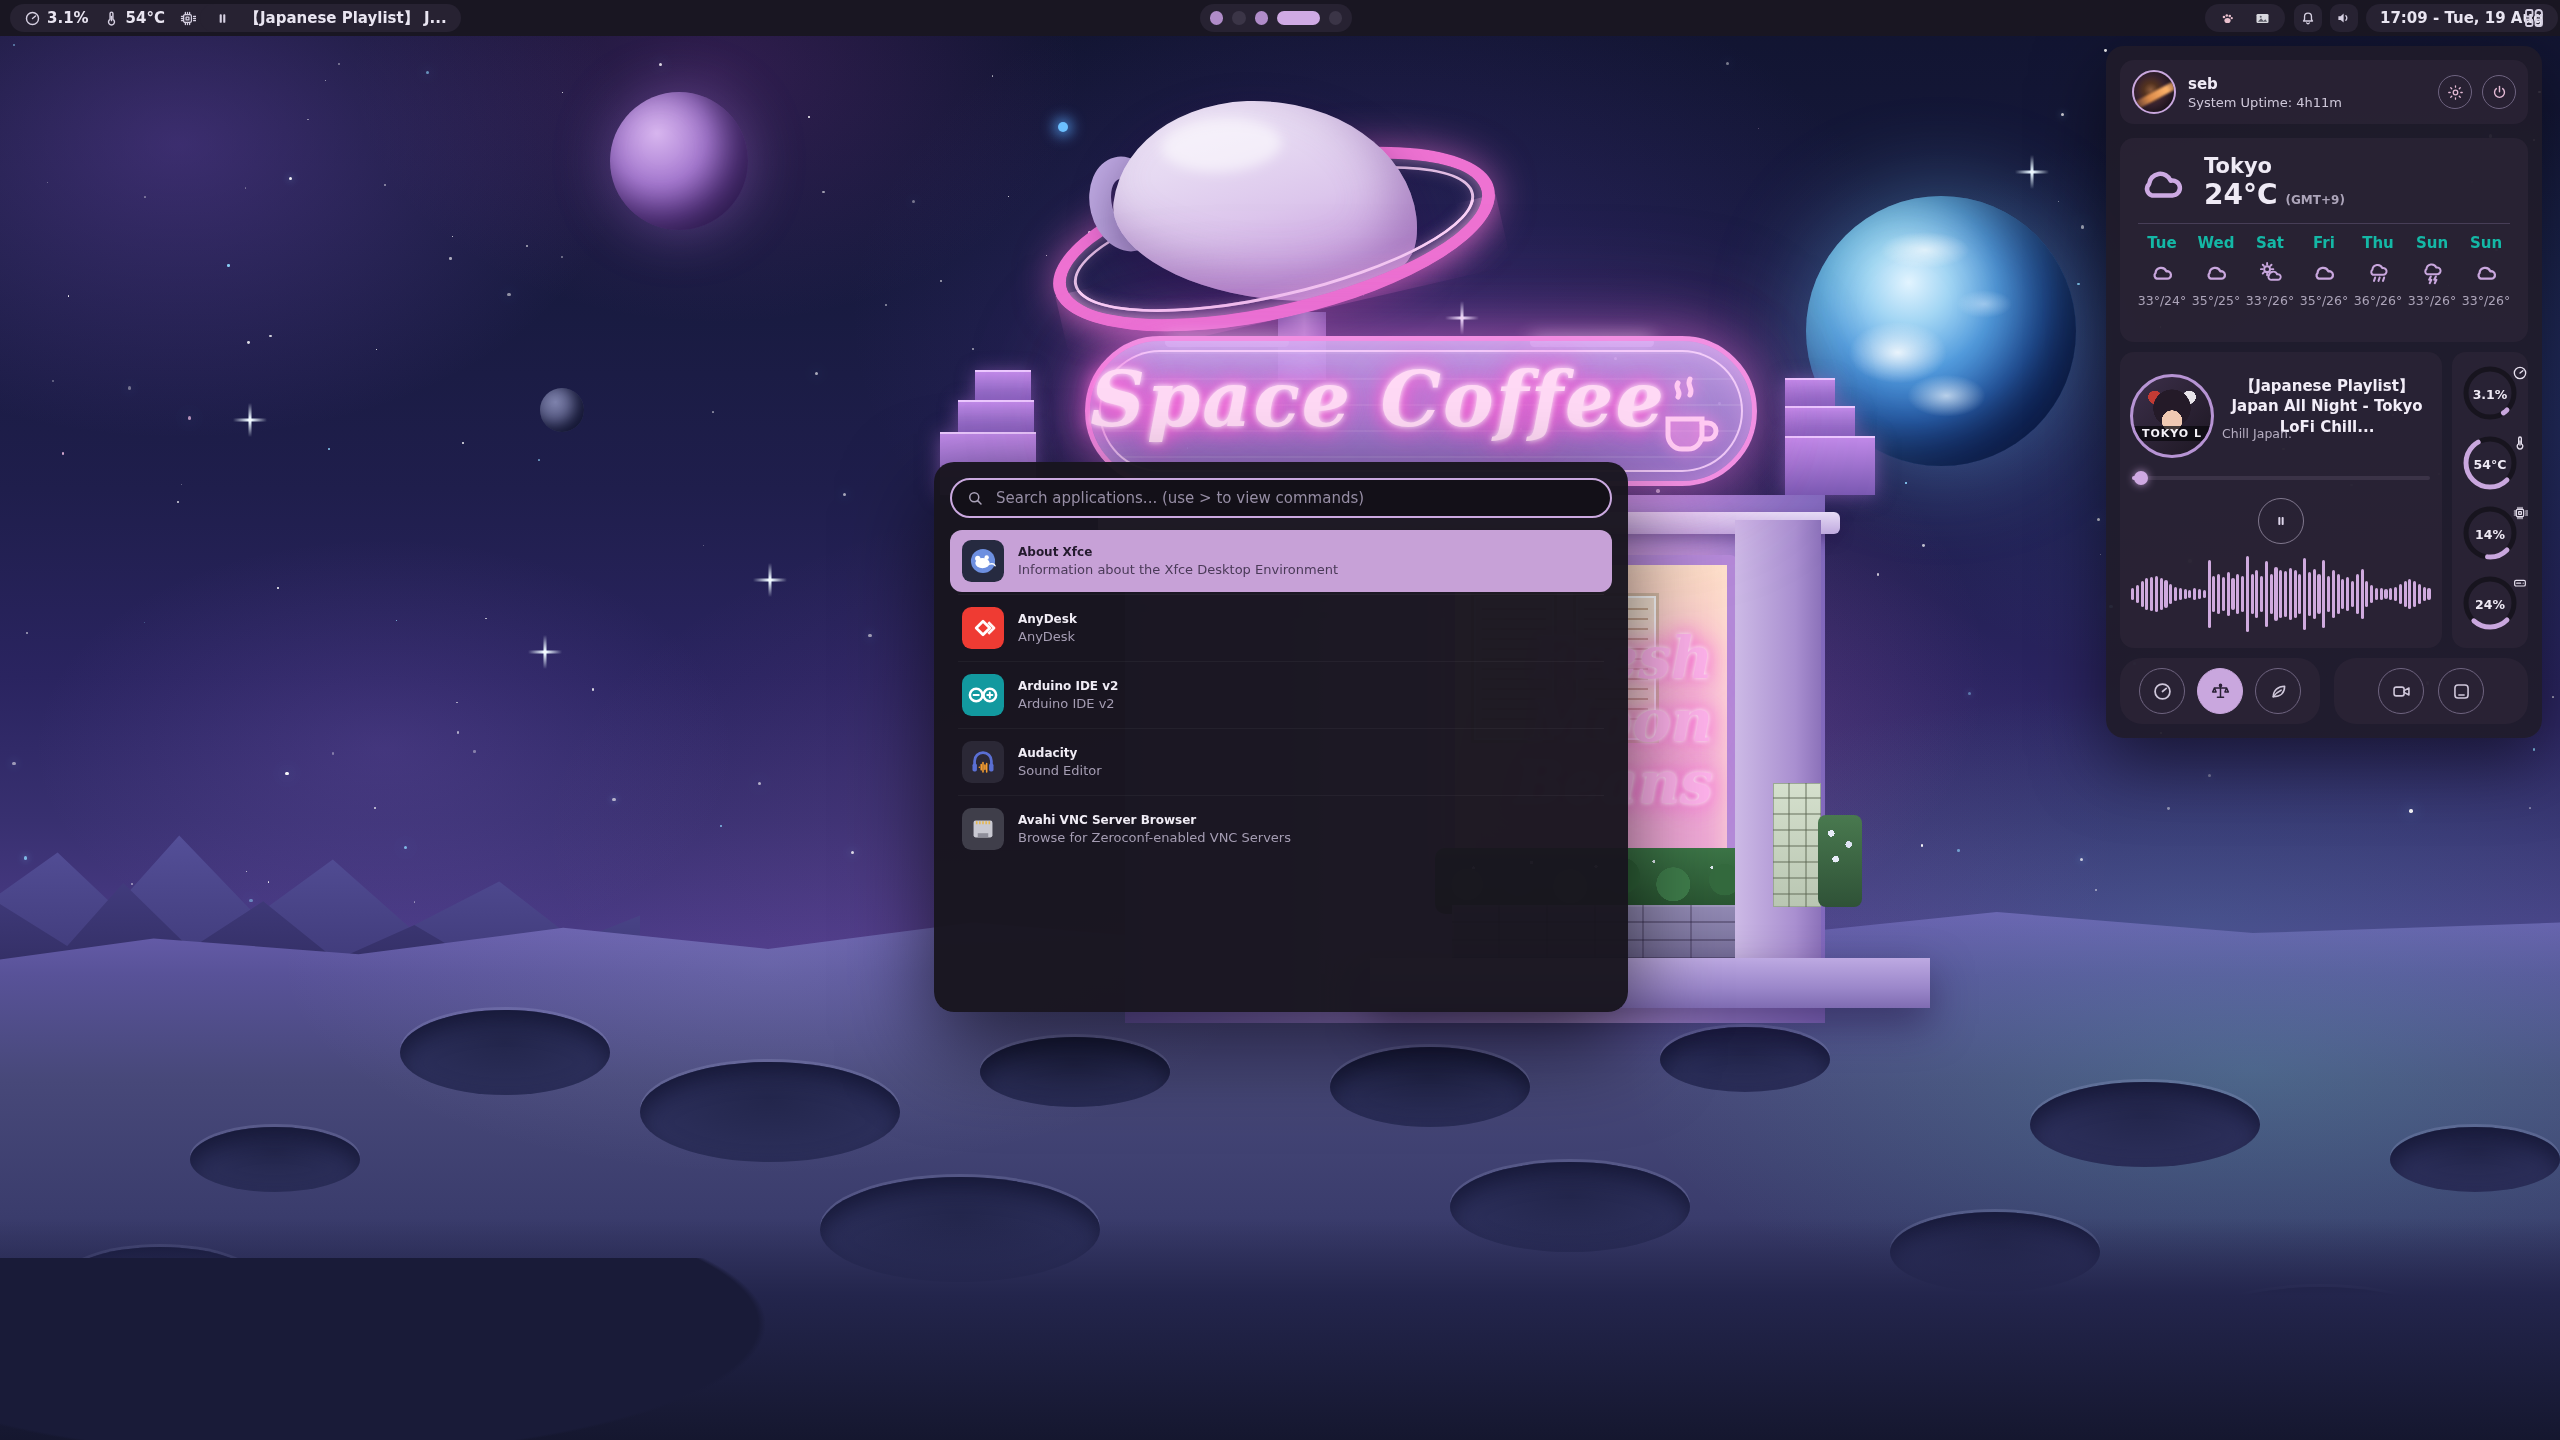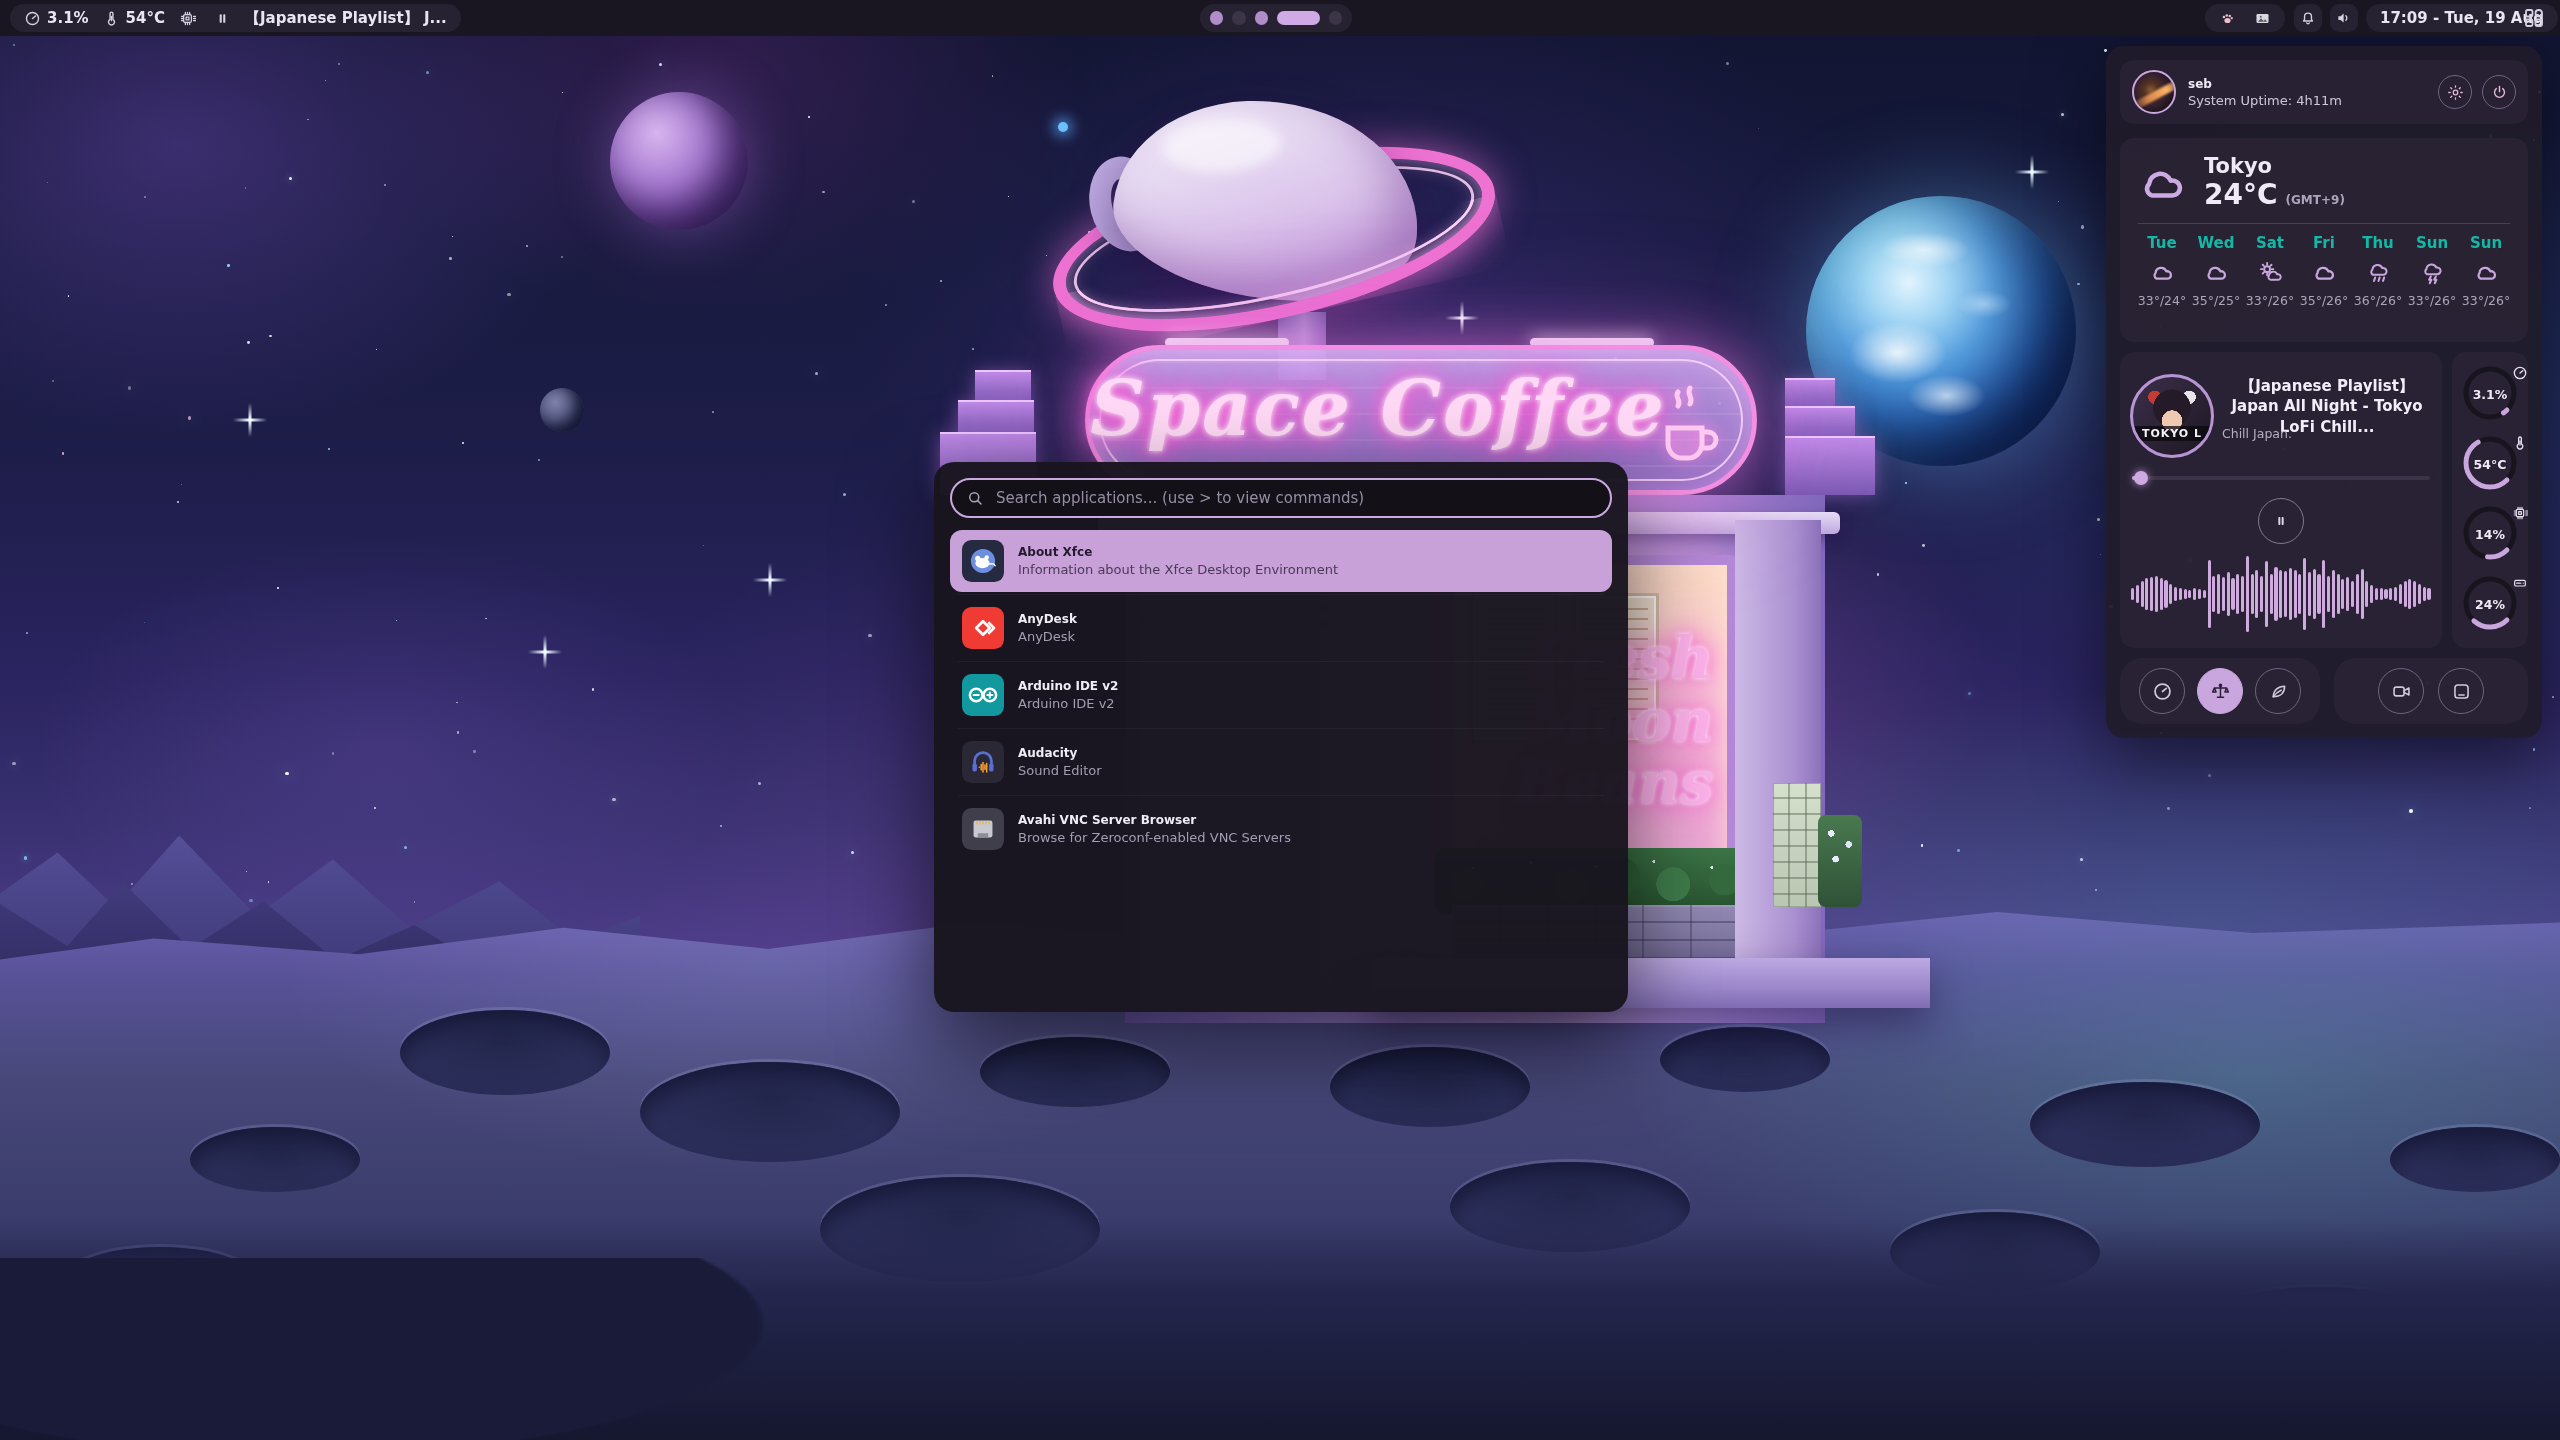--- a/index.html
+++ b/index.html
@@ -76,21 +76,21 @@
     box-shadow:inset -26px -20px 48px rgba(120,70,150,.45), 0 18px 44px rgba(40,10,70,.45); }
   #cup::after { content:""; position:absolute; left:40px; top:22px; width:120px; height:54px; border-radius:50%;
     background:rgba(255,255,255,.55); filter:blur(6px); transform:rotate(-10deg); }
   #cup-handle { position:absolute; left:150px; top:96px; width:72px; height:96px; border-radius:50%;
     border:22px solid #bda8e0; transform:rotate(-14deg); z-index:1;
     box-shadow:inset 0 0 10px rgba(90,50,130,.4); }
   #pedestal { position:absolute; left:338px; top:252px; width:48px; height:68px; z-index:1;
     background:linear-gradient(90deg,#8d6fc0,#c2a4e6 55%,#8d6fc0); }
   .sign-lamp { position:absolute; top:278px; width:124px; height:9px; border-radius:5px; background:#f8f4ff;
     box-shadow:0 0 18px rgba(255,255,255,.9); z-index:4; }
-  #sign { position:absolute; left:145px; top:285px; width:672px; height:150px; border-radius:78px; z-index:4;
+  #sign { position:absolute; left:145px; top:276px; width:672px; height:150px; border-radius:78px; z-index:4;
     background:linear-gradient(180deg, rgba(201,166,238,.92), rgba(150,112,202,.9));
     border:5px solid #f28fe2;
     box-shadow:0 0 55px rgba(240,120,220,.55), 0 0 120px rgba(200,90,210,.35), inset 0 0 34px rgba(255,182,250,.5); }
   #sign::before { content:""; position:absolute; inset:9px; border-radius:70px; border:2px solid rgba(255,216,255,.8);
     background:repeating-linear-gradient(180deg, rgba(255,255,255,.09) 0 2px, transparent 2px 26px); }
   #sign-text { position:absolute; left:0; right:86px; top:14px; text-align:center;
     font-family:"DejaVu Serif", serif; font-style:italic; font-weight:bold; font-size:76px;
     color:#ffd9f5; letter-spacing:2px;
     text-shadow:0 0 6px #ffffff, 0 0 18px #ff7ae0, 0 0 40px #ff54d4, 0 2px 24px #e24fc8; }
   #sign-cup-icon { position:absolute; right:28px; top:28px; width:72px; height:92px;
@@ -191,21 +191,21 @@
 
   
   #sidebar { position:absolute; left:2106px; top:46px; width:436px; height:692px; z-index:25;
     background:rgba(32,27,41,.92); border-radius:18px; box-shadow:0 24px 70px rgba(0,0,0,.5); color:#efeaf5; }
   .card { position:absolute; background:rgba(46,39,57,.62); border-radius:14px; }
   #user-card { left:14px; top:14px; width:408px; height:64px; display:flex; align-items:center; padding:0 12px; gap:12px; }
   #avatar { width:44px; height:44px; border-radius:50%; border:2px solid #c9a7de; position:relative; overflow:hidden;
     background:radial-gradient(circle at 42% 45%, #8a5a3a 0%, #53321f 22%, #38222e 45%, #171019 80%); }
   #avatar::after { content:""; position:absolute; left:-6px; top:18px; width:60px; height:8px; transform:rotate(-28deg);
     background:linear-gradient(90deg,transparent,#d98a4a,#ffb36a,transparent); filter:blur(1px); }
-  #user-name { font-size:12px; font-weight:bold; }
+  #user-name { font-size:15px; font-weight:bold; }
   #user-uptime { font-size:13px; color:#cfc8da; margin-top:2px; }
   .round-btn { width:34px; height:34px; border-radius:50%; border:1.5px solid #6e6380; display:flex; align-items:center;
     justify-content:center; color:#e3b9d4; }
   .round-btn .ic { width:17px; height:17px; }
   #user-buttons { margin-left:auto; display:flex; gap:10px; }
   #weather-card { left:14px; top:92px; width:408px; height:204px; padding:16px; }
   #weather-head { display:flex; align-items:center; gap:14px; }
   #weather-big-icon { width:54px; height:54px; color:#cdaae3; }
   #weather-big-icon svg { width:100%; height:100%; }
   #weather-city { font-size:21px; font-weight:bold; }

